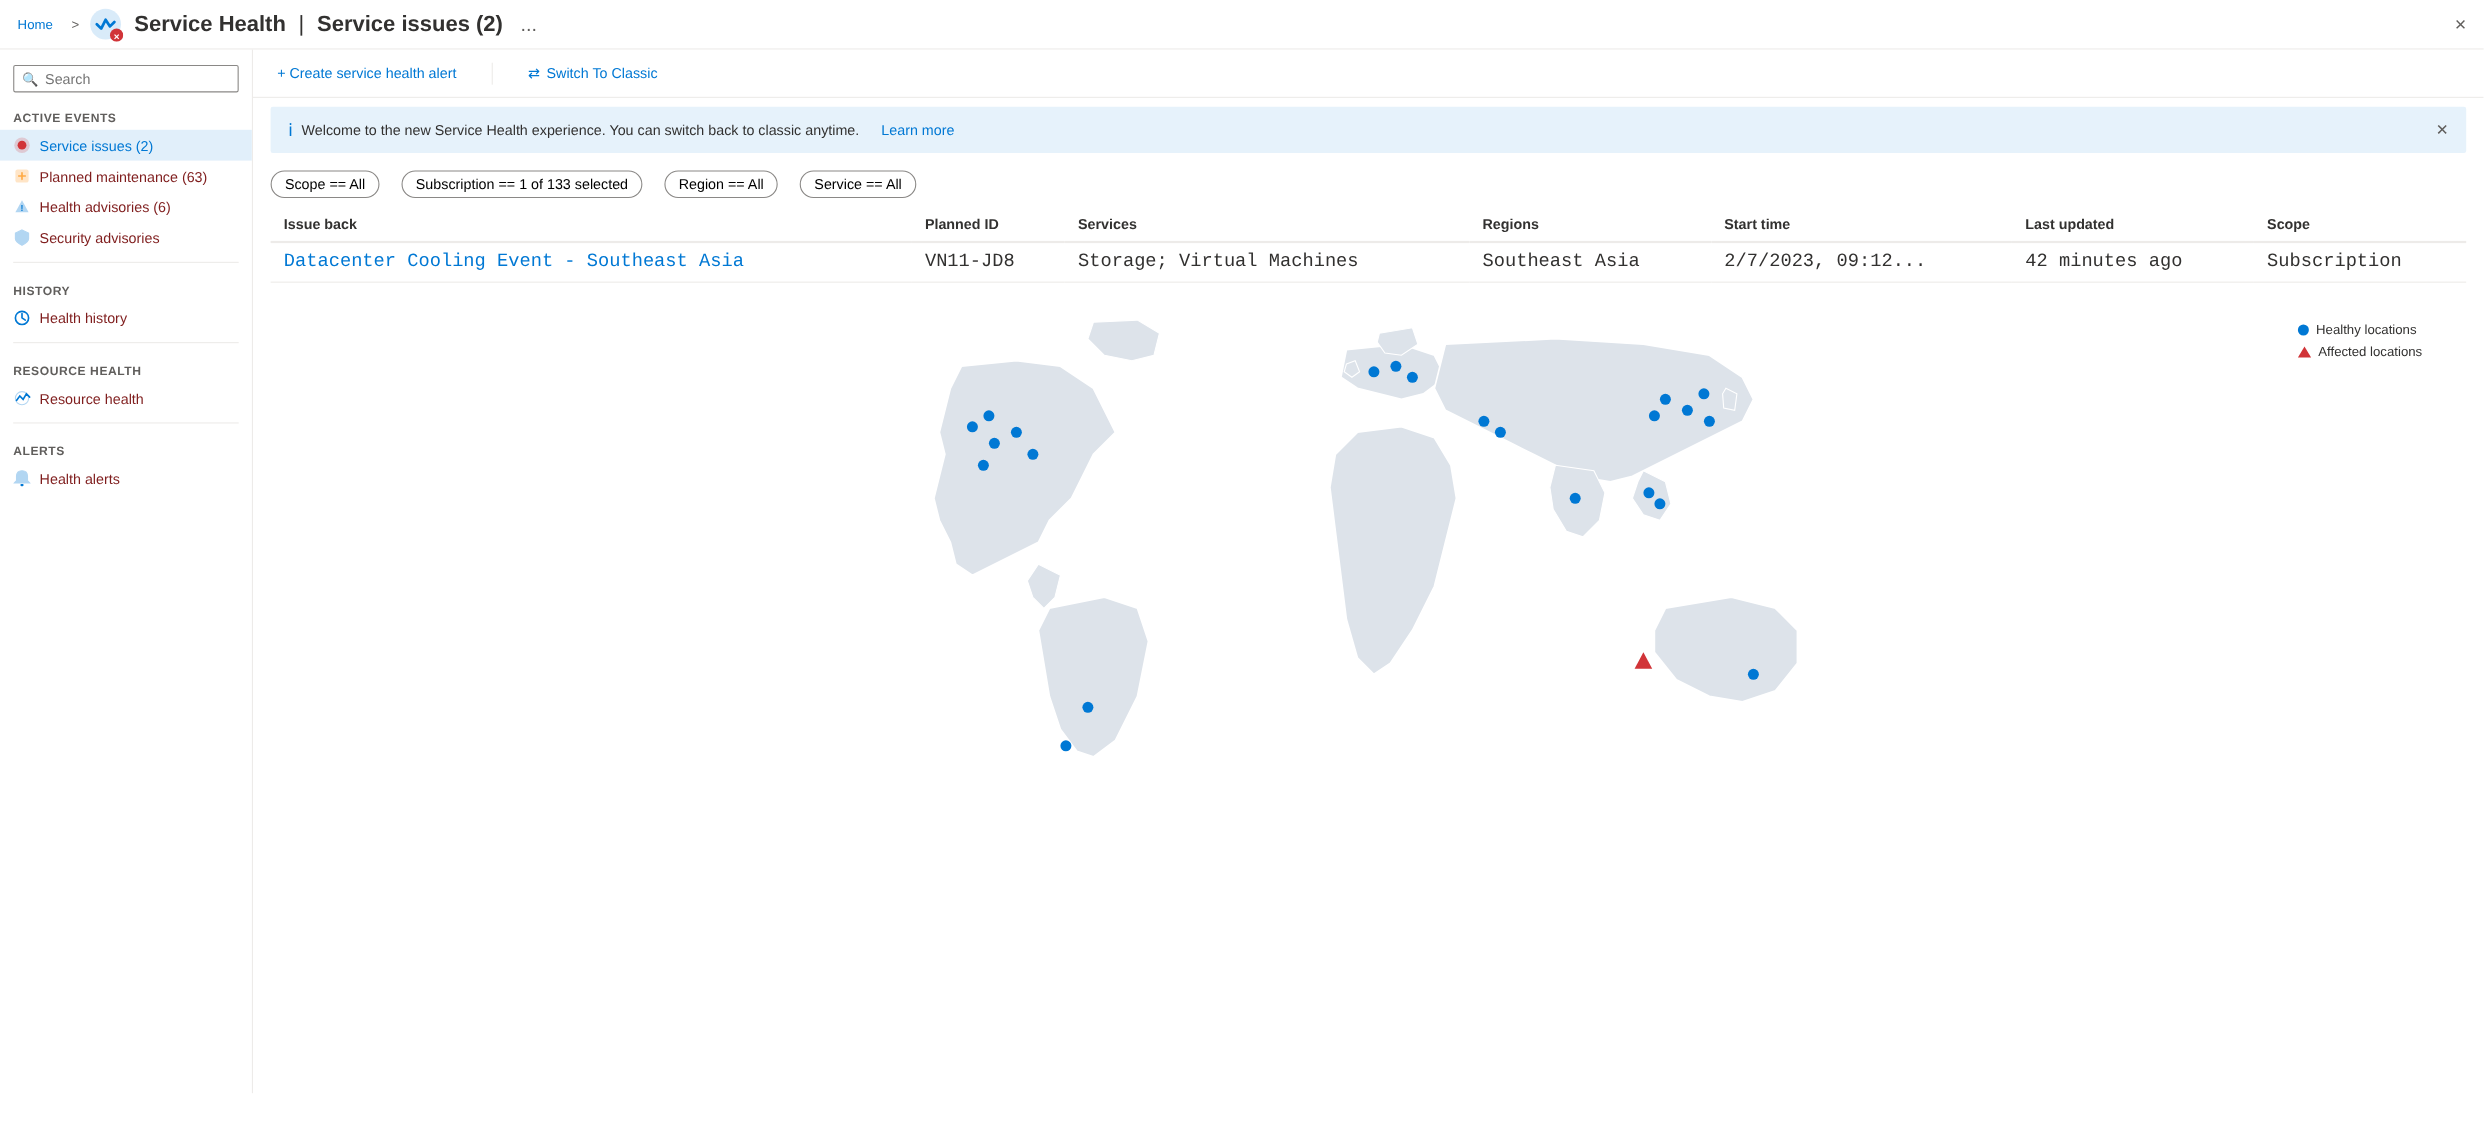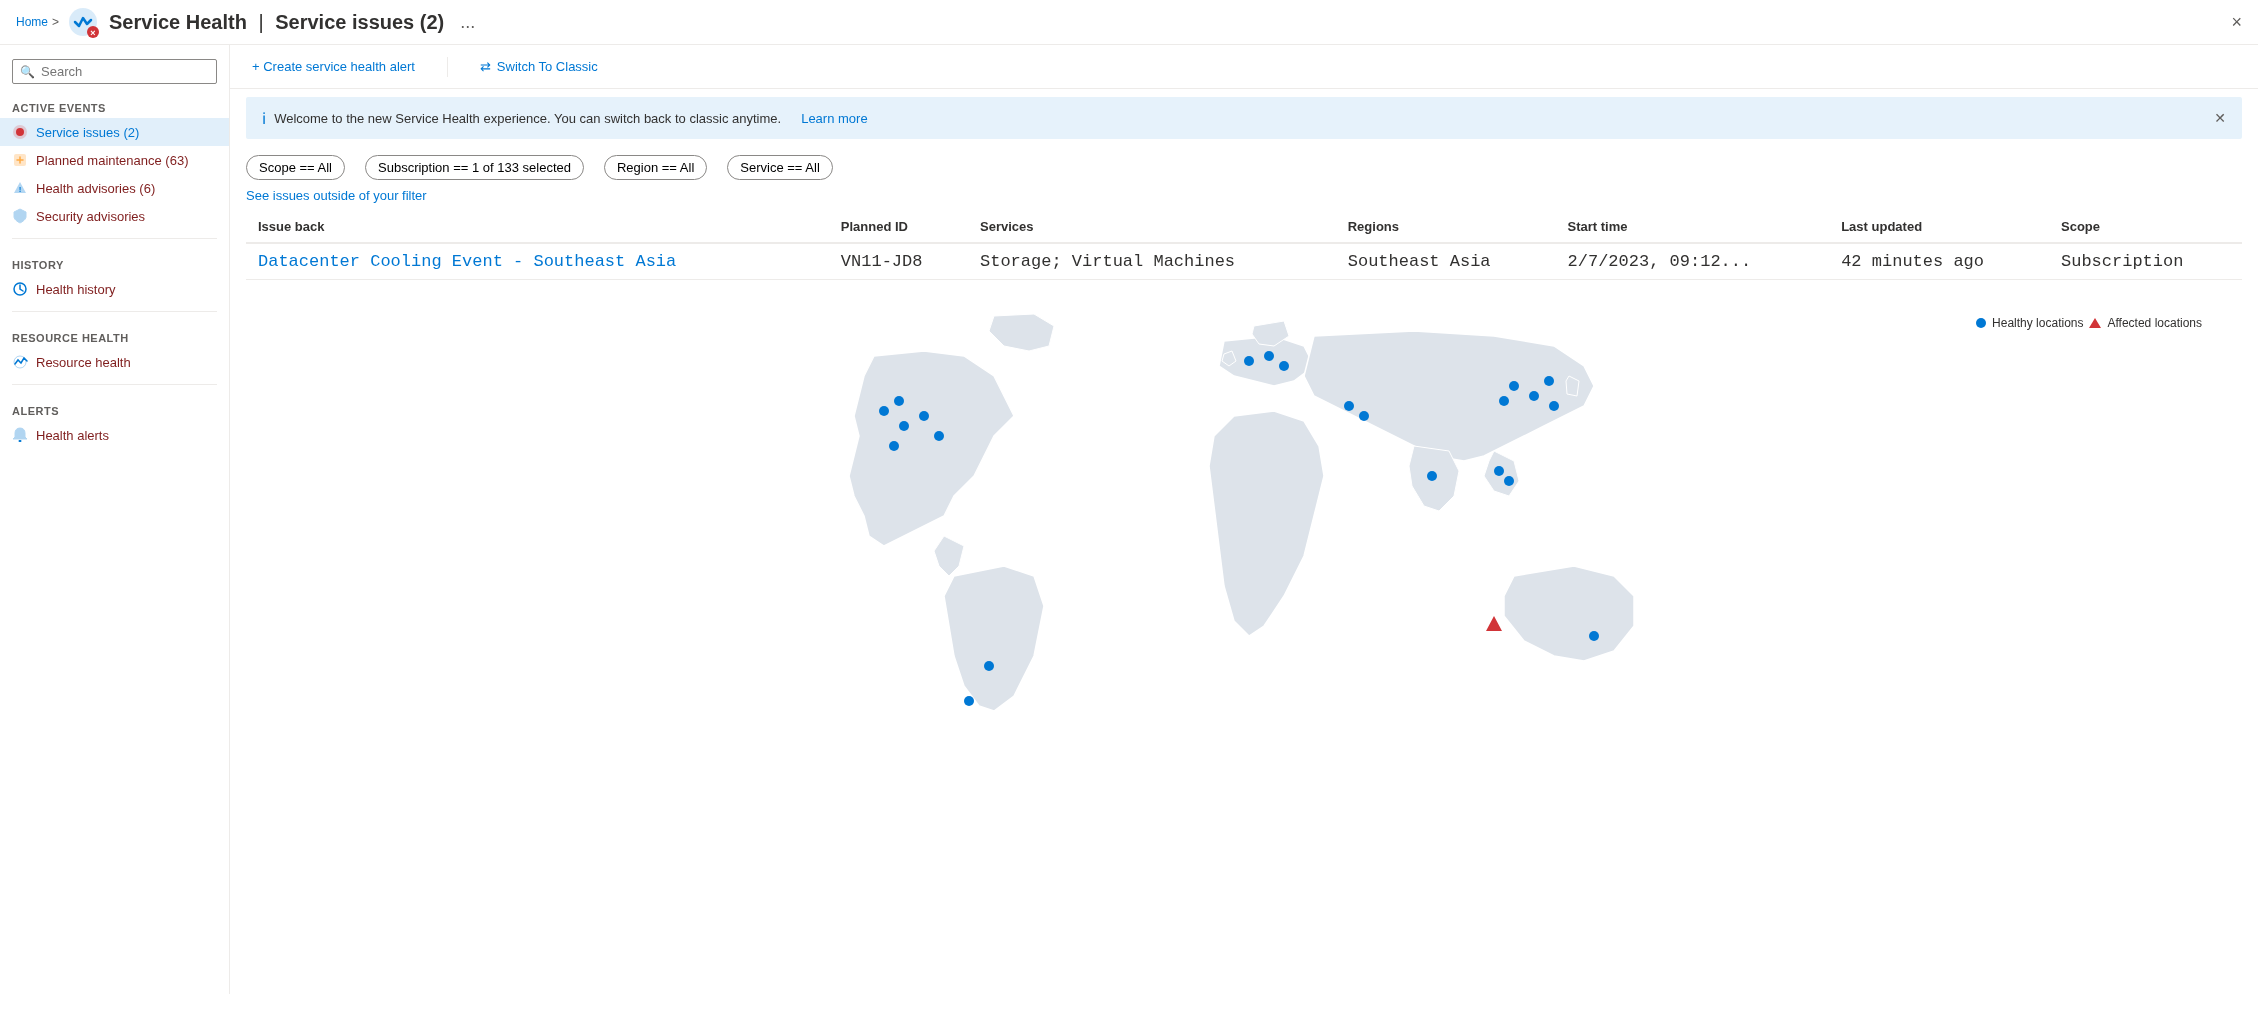--- a/index.html
+++ b/index.html
@@ -1,21 +1,21 @@
 <!DOCTYPE html>
 <html><head>
   <meta charset="utf-8">
   <style>
     * { box-sizing: border-box; margin: 0; padding: 0; }
     body { font-family: 'Segoe UI', Arial, sans-serif; font-size: 13px; color: #323130; background: #fff; overflow: hidden; }
 
     
     .top-bar { display: flex; align-items: center; justify-content: space-between; padding: 6px 16px; border-bottom: 1px solid #edebe9; }
     .top-bar-left { display: flex; align-items: center; gap: 8px; }
-    .breadcrumb { display: flex; align-items: center; gap: 4px; font-size: 12px; color: #605e5c; }
+    .breadcrumb { display: flex; align-items: center; gap: 17px; font-size: 12px; color: #605e5c; }
     .breadcrumb a { color: #0078d4; text-decoration: none; }
     .page-title-area { display: flex; align-items: center; gap: 10px; }
     .page-icon { width: 32px; height: 32px; position: relative; }
     .page-icon svg { width: 32px; height: 32px; }
     .page-title { font-size: 20px; font-weight: 600; color: #323130; }
     .page-title-separator { color: #323130; font-weight: 300; margin: 0 6px; }
     .ellipsis-btn { background: none; border: none; cursor: pointer; color: #605e5c; font-size: 18px; padding: 2px 6px; }
     .close-btn { background: none; border: none; cursor: pointer; color: #605e5c; font-size: 18px; line-height: 1; }
 
     
@@ -52,21 +52,21 @@
     .table-container { padding: 0 16px; }
     .data-table { width: 100%; border-collapse: collapse; }
     .data-table th { text-align: left; font-weight: 600; font-size: 13px; color: #323130; padding: 8px 12px; border-bottom: 2px solid #edebe9; }
     .data-table td { padding: 8px 12px; border-bottom: 1px solid #edebe9; font-size: 17px; color: #323130; vertical-align: middle; font-family: Liberation Mono, monospace; }
     .issue-link { color: #0078d4; text-decoration: none; cursor: pointer; }
 
     
     .map-section { padding: 16px; }
     .map-title { font-size: 14px; font-weight: 600; text-align: center; margin-bottom: 12px; color: #323130; }
     .map-wrapper { position: relative; display: flex; justify-content: center; }
-    .map-legend { position: absolute; right: 40px; top: 20px; display: flex; flex-direction: row; gap: 6px; }
+    .map-legend { position: absolute; right: 40px; top: 20px; display: flex; flex-direction: column; gap: 6px; }
     .legend-item { display: flex; align-items: center; gap: 6px; font-size: 12px; color: #323130; }
     .legend-dot { width: 10px; height: 10px; border-radius: 50%; background: #0078d4; }
     .legend-triangle { width: 0; height: 0; border-left: 6px solid transparent; border-right: 6px solid transparent; border-bottom: 10px solid #d13438; }
 
     .world-map-svg { width: 900px; height: 420px; }
   </style>
 </head>
 <body>
 
 <div class="top-bar">
@@ -206,21 +206,20 @@
       <button class="info-banner-close">✕</button>
     </div>
 
     <div class="filters">
       <button class="filter-pill">Scope == All</button>
       <button class="filter-pill">Subscription == 1 of 133 selected</button>
       <button class="filter-pill">Region == All</button>
       <button class="filter-pill">Service == All</button>
     </div>
 
-    <a href="#" class="see-issues-link">See issues outside of your filter</a>
 
     <div class="table-container">
       <table class="data-table">
         <thead>
           <tr>
             <th>Issue back</th>
             <th>Planned ID</th>
             <th>Services</th>
             <th>Regions</th>
             <th>Start time</th>

